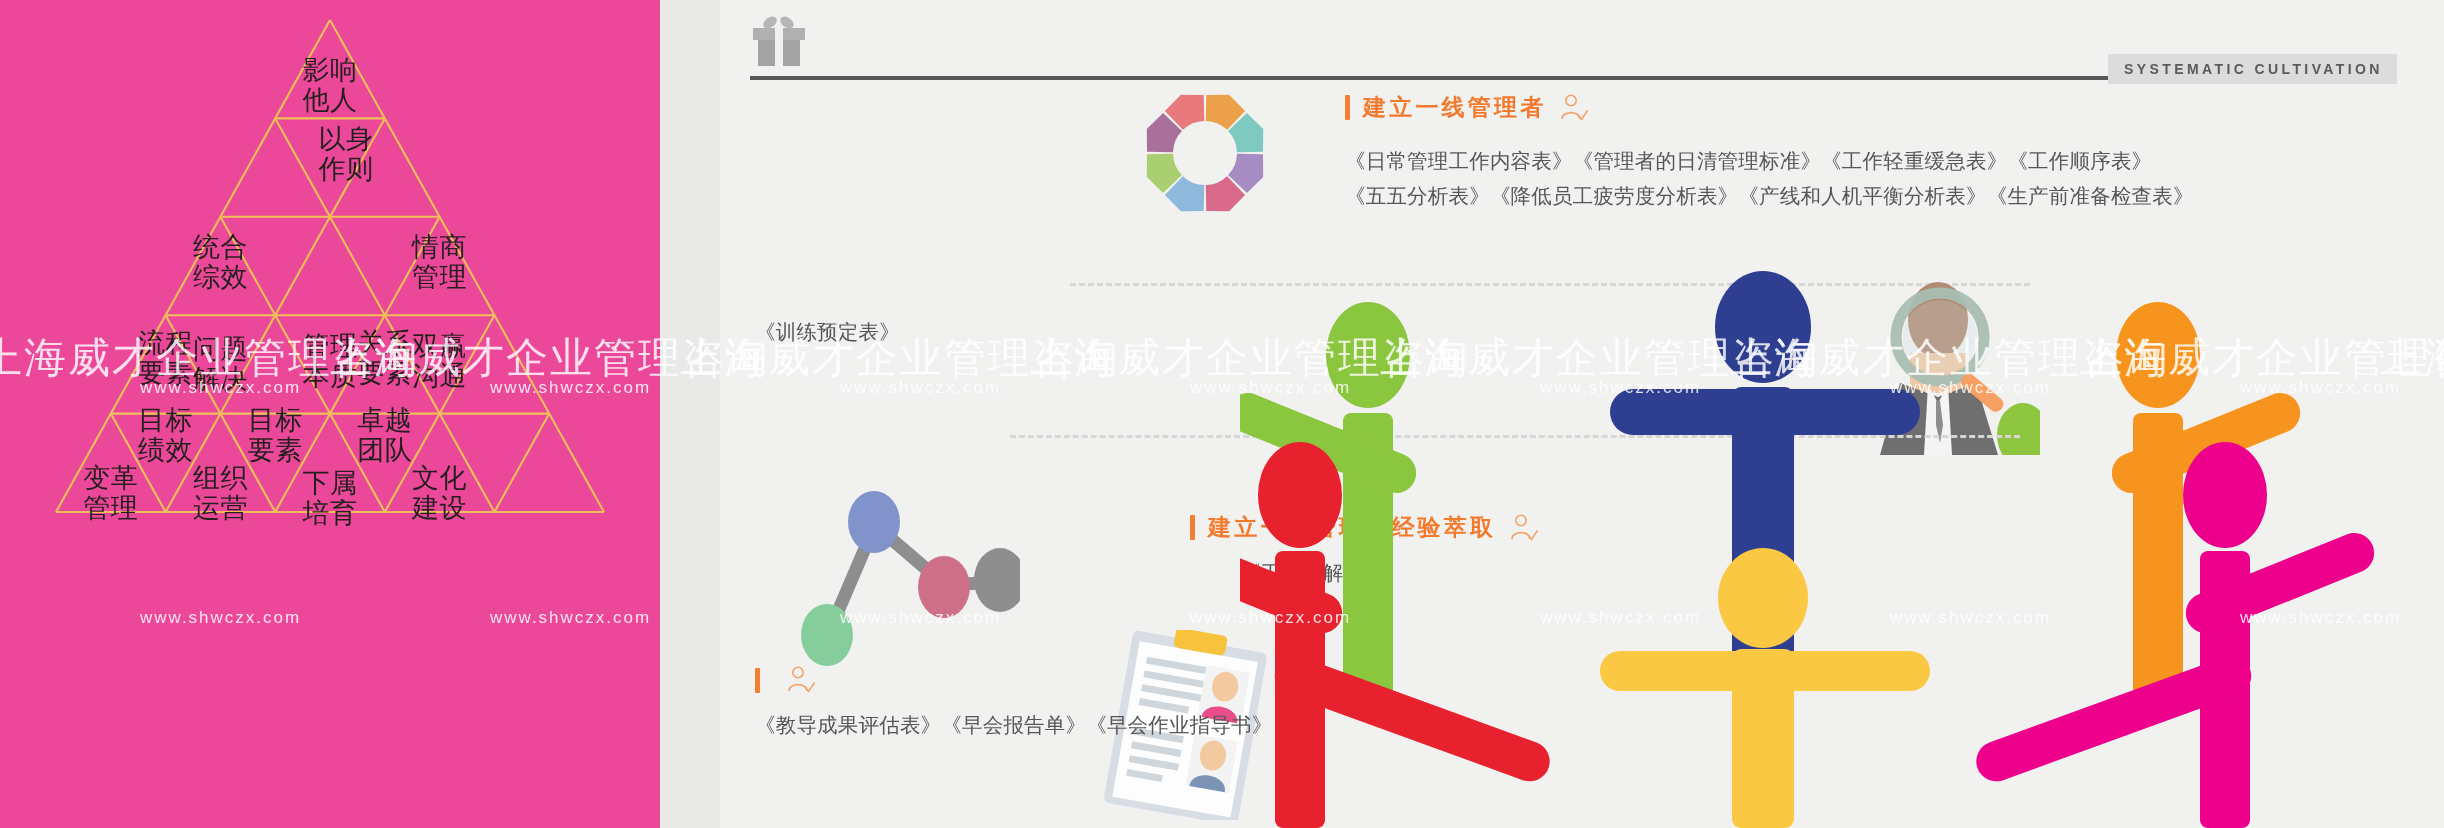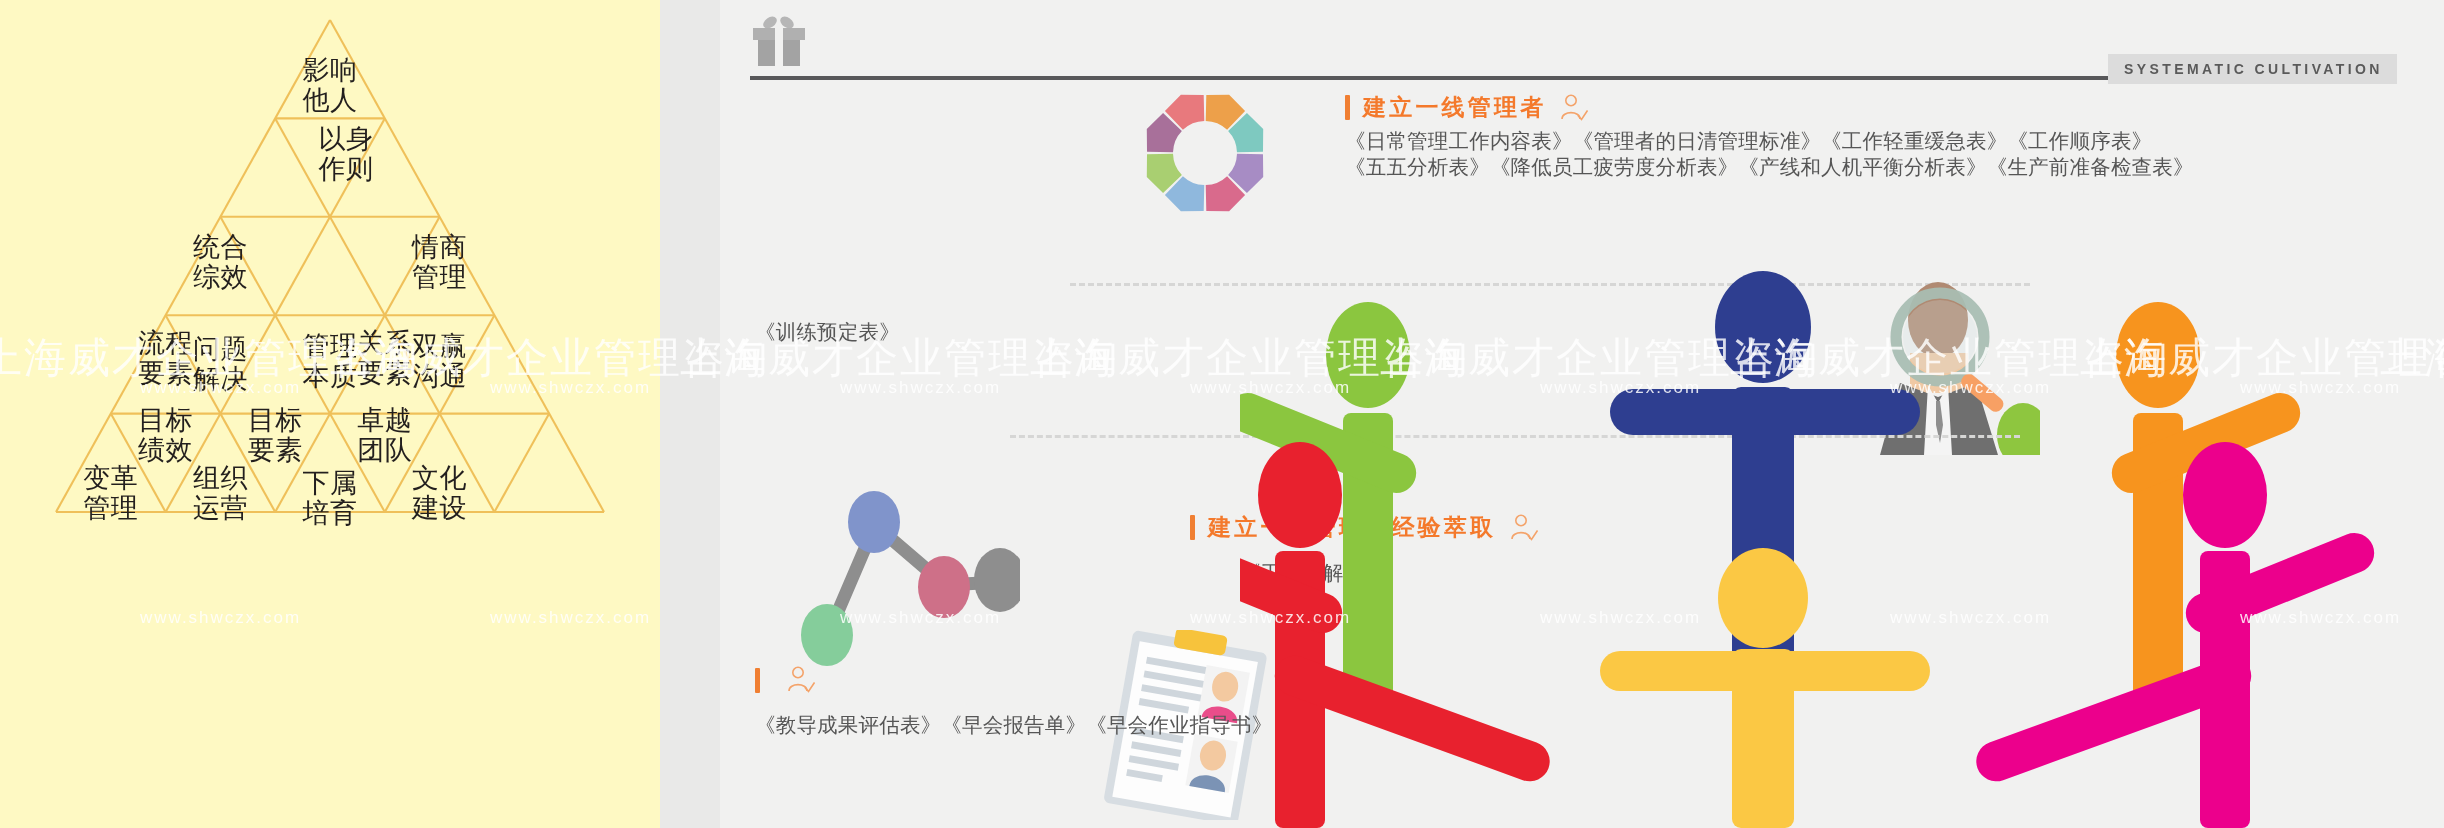--- a/index.html
+++ b/index.html
@@ -5,21 +5,21 @@
   * { box-sizing: border-box; margin:0; padding:0; }
   html,body { width:2444px; height:828px; overflow:hidden; }
   body {
     font-family: "Liberation Sans", "DejaVu Sans", sans-serif;
     background:#f1f1f0;
     position:relative;
   }
   
   #root { position:absolute; inset:0; display:block; }
 
-  .panel-left  { position:absolute; left:0;    top:0; width:660px;  height:828px; background:#fef9c3; }
+  .panel-left  { position:absolute; left:0;    top:0; width:660px;  height:828px; background:#ec4899; }
   .panel-divider { position:absolute; left:660px; top:0; width:60px; height:828px; background:#e9e9e8; }
   .panel-right { position:absolute; left:720px; top:0; width:1724px; height:828px; background:#f1f1f0; }
 
   
   .pyramid-wrap { position:absolute; left:0; top:0; width:660px; height:828px; }
   .pyramid-svg  { position:absolute; left:0; top:0; }
   .pyr-cell {
     position:absolute;
     color:#231f1e;
     font-size:27px;
@@ -205,22 +205,22 @@
     <div class="sec" style="left:625px; top:92px;">
       <div class="sec-head">
         <span class="sec-bar"></span>
         <span class="sec-title">建立一线管理者</span>
         <svg class="person-check" viewBox="0 0 30 30">
           <circle cx="13" cy="7.5" r="5.2" fill="none" stroke="#f4a36a" stroke-width="1.6"></circle>
           <path d="M4 26 C4 17.5 22 17.5 22 26" fill="none" stroke="#f4a36a" stroke-width="1.6"></path>
           <path d="M20 22.5 L23.5 26.5 L29.5 17.5" fill="none" stroke="#f4a36a" stroke-width="1.6"></path>
         </svg>
       </div>
-      <div class="sec-line" style="margin-top:8px;">《日常管理工作内容表》《管理者的日清管理标准》《工作轻重缓急表》《工作顺序表》</div>
-      <div class="sec-line" style="margin-top:5px;">《五五分析表》《降低员工疲劳度分析表》《产线和人机平衡分析表》《生产前准备检查表》</div>
+      <div class="sec-line" style="margin-top:28px;">《日常管理工作内容表》《管理者的日清管理标准》《工作轻重缓急表》《工作顺序表》</div>
+      <div class="sec-line" style="margin-top:14px;">《五五分析表》《降低员工疲劳度分析表》《产线和人机平衡分析表》《生产前准备检查表》</div>
     </div>
 
     <div class="dashed-sep" style="left:350px; top:283px; width:960px;"></div>
 
     <svg class="ill" style="left:1120px;top:275px;width:200px;height:180px;" viewBox="0 0 200 180">
       <ellipse cx="98" cy="45" rx="30" ry="38" fill="#b08a72"></ellipse>
       <rect x="70" y="78" width="58" height="40" fill="#f0c9a4"></rect>
       <path d="M60 108 L98 122 L136 108 L158 180 L40 180 Z" fill="#6f6f6f"></path>
       <path d="M88 110 L98 128 L108 110 L112 180 L84 180 Z" fill="#f4f4f4"></path>
       <path d="M96 126 L100 126 L103 150 L100 168 L96 150 Z" fill="#8e8e8e"></path>

